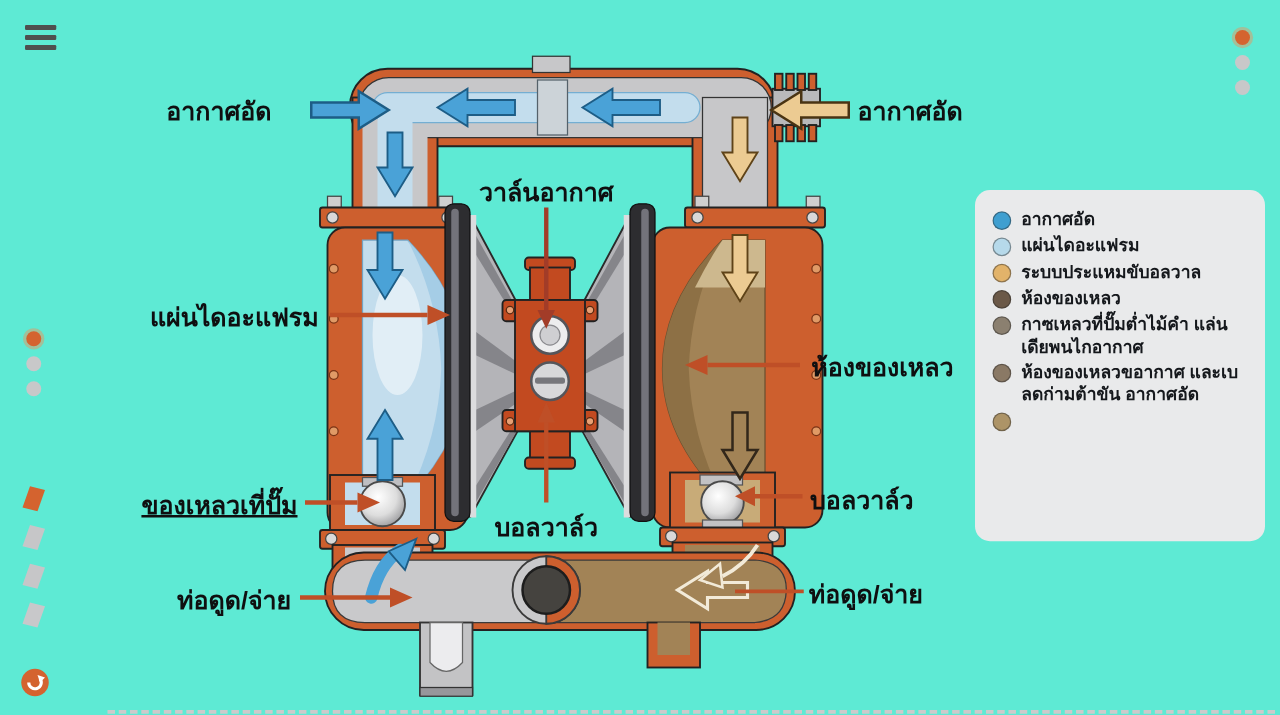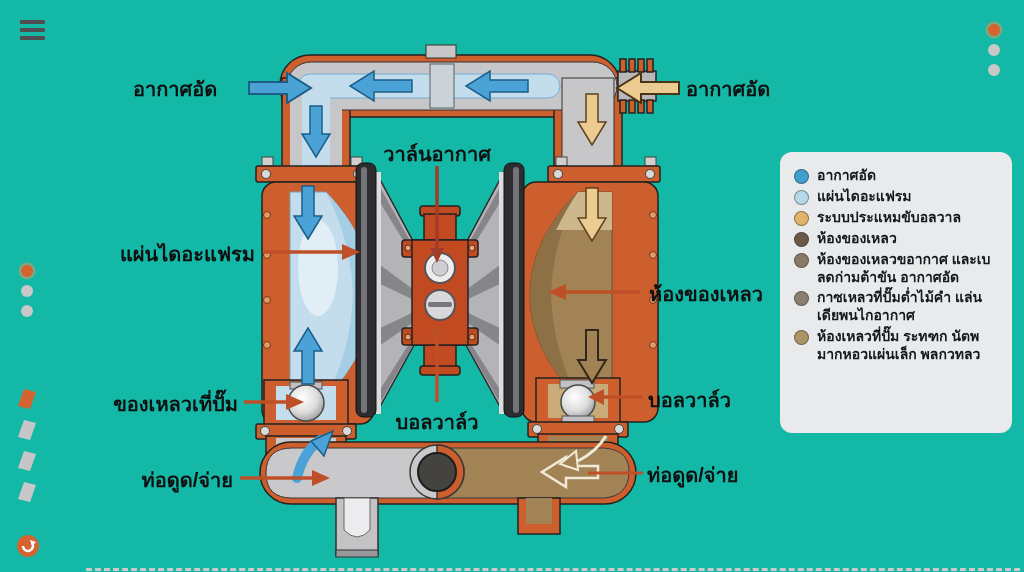--- a/index.html
+++ b/index.html
@@ -1,16 +1,16 @@
 <!DOCTYPE html>
 <html><head>
 <meta charset="utf-8">
 <style>
   html,body{margin:0;padding:0;background:#fff;}
-  .stage{position:relative;width:1024px;height:572px;background:#14b8a6;overflow:hidden;
+  .stage{position:relative;width:1024px;height:572px;background:#5eead4;overflow:hidden;
          font-family:"Liberation Sans","DejaVu Sans",sans-serif;}
   .diagram-svg{position:absolute;left:0;top:0;}
   .dlabel{position:absolute;font-size:20px;font-weight:700;color:#0f0f10;white-space:nowrap;}
   .center-x{transform:translateX(-50%);}
   
   .legend{position:absolute;left:780px;top:152px;width:232px;height:281px;box-sizing:border-box;
           background:#e9eaeb;border-radius:12px;padding:15px 10px 12px 14px;}
   .legend-item{display:flex;gap:8px;margin-bottom:3px;font-size:14px;font-weight:600;
                line-height:1.28;color:#15181c;}
   .legend-dot{flex:none;width:13px;height:13px;border-radius:50%;
@@ -223,21 +223,21 @@
       <polygon points="249,82 287,82 287,73 311,88 287,103 287,94 249,94" fill="#4aa2d7" stroke="#1d5d86" stroke-width="2"></polygon>
       <polygon points="679,82 641,82 641,73 617,88 641,103 641,94 679,94" fill="#eccb92" stroke="#4a3413" stroke-width="2"></polygon>
     </g>
   </svg>
 
   <div class="dlabel" style="left:133px;top:73px;">อากาศอัด</div>
   <div class="dlabel" style="left:686px;top:73px;">อากาศอัด</div>
   <div class="dlabel center-x" style="left:437px;top:138px;">วาล์นอากาศ</div>
   <div class="dlabel" style="right:769px;top:238px;">แผ่นไดอะแฟรม</div>
   <div class="dlabel" style="left:649px;top:278px;">ห้องของเหลว</div>
-  <div class="dlabel" style="right:786px;top:388px;">ของเหลวเที่ปั๊ม</div>
+  <div class="dlabel" style="right:786px;top:388px;text-decoration:underline;">ของเหลวเที่ปั๊ม</div>
   <div class="dlabel center-x" style="left:437px;top:406px;">บอลวาล์ว</div>
   <div class="dlabel" style="left:648px;top:384px;">บอลวาล์ว</div>
   <div class="dlabel" style="right:791px;top:464px;">ท่อดูด/จ่าย</div>
   <div class="dlabel" style="left:647px;top:459px;">ท่อดูด/จ่าย</div>
 
   <div class="legend">
     <div class="legend-item">
       <span class="legend-dot" style="background-color: rgb(63, 159, 208);"></span>
       <span>อากาศอัด</span>
     </div>
@@ -247,30 +247,29 @@
     </div>
     <div class="legend-item">
       <span class="legend-dot" style="background-color: rgb(226, 179, 106);"></span>
       <span>ระบบประแหมขับอลวาล</span>
     </div>
     <div class="legend-item">
       <span class="legend-dot" style="background-color: rgb(107, 89, 72);"></span>
       <span>ห้องของเหลว</span>
     </div>
     <div class="legend-item">
+      <span class="legend-dot" style="background-color: rgb(139, 128, 112);"></span>
+      <span>กาซเหลวที่ปั๊มต่ำไม้คำ แล่นเดียพนไกอากาศ</span>
+    </div>
+    <div class="legend-item">
       <span class="legend-dot" style="background-color: rgb(138, 121, 101);"></span>
       <span>ห้องของเหลวขอากาศ และเบลดก่ามต้าขัน อากาศอัด</span>
     </div>
     <div class="legend-item">
-      <span class="legend-dot" style="background-color: rgb(139, 128, 112);"></span>
-      <span>กาซเหลวที่ปั๊มต่ำไม้คำ แล่นเดียพนไกอากาศ</span>
-    </div>
-    <div class="legend-item">
       <span class="legend-dot" style="background-color: rgb(173, 148, 103);"></span>
-      <span>ห้องเหลวที่ปั๊ม ระทฑก นัตพมากหอวแผ่นเล็ก พลกวทลว</span>
     </div>
   </div>
 
   <div class="hamburger">
     <span></span>
       <span></span>
       <span></span>
   </div>
 
   <div class="vdots" style="left:987px;top:24px;">

